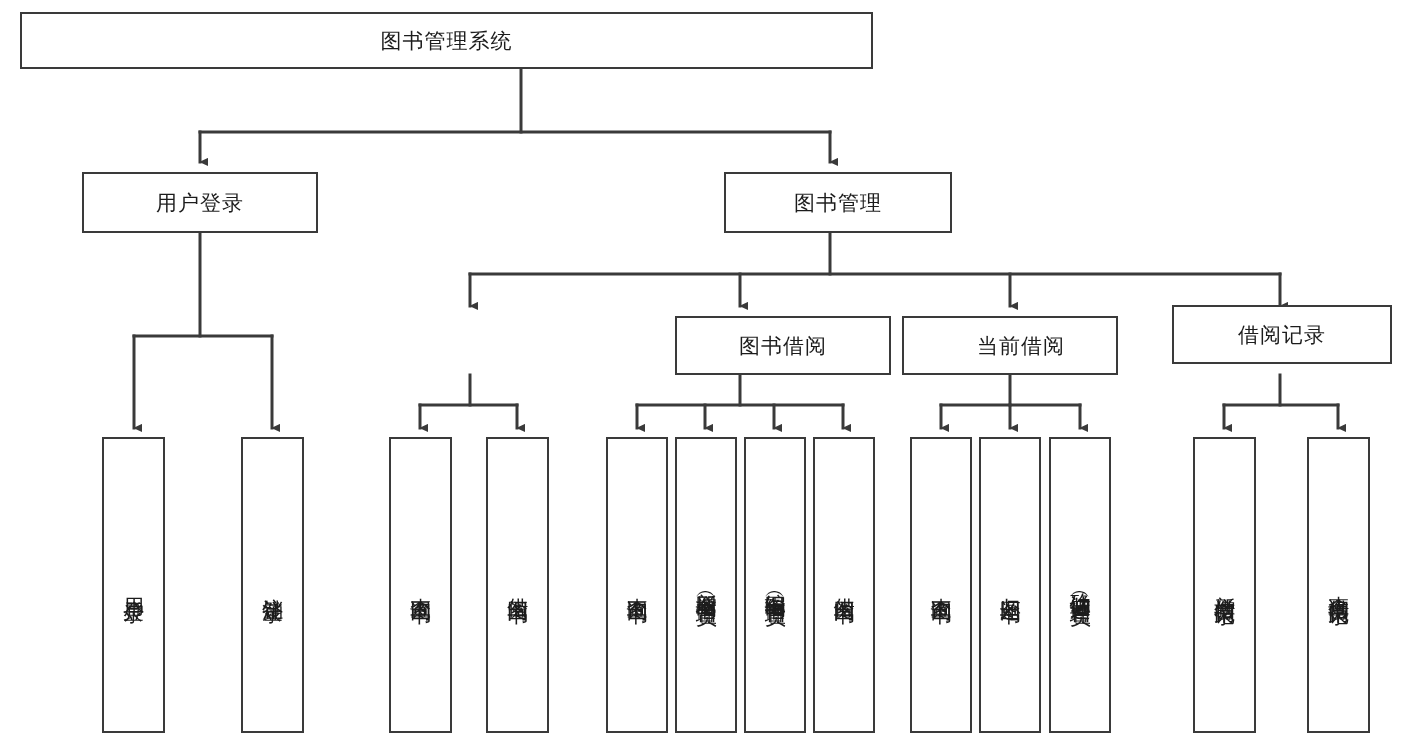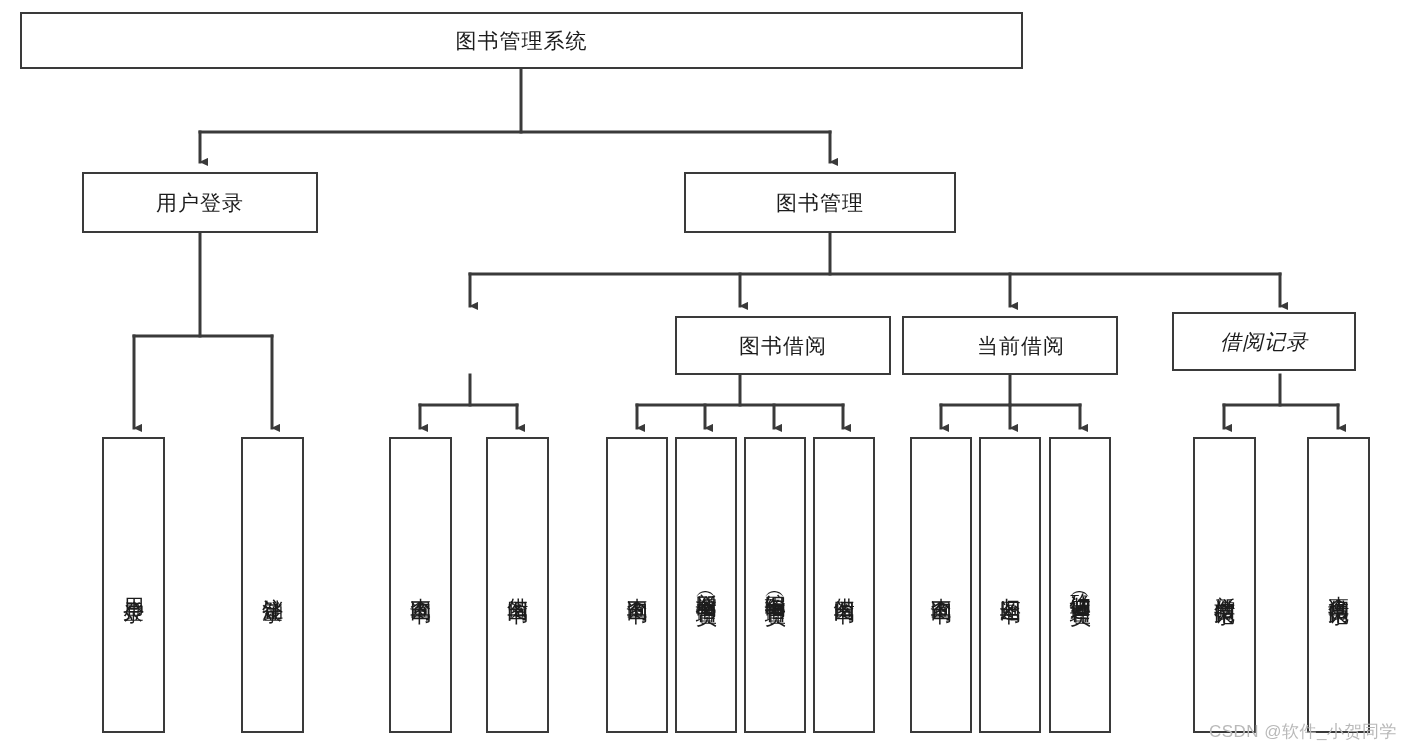--- a/index.html
+++ b/index.html
@@ -116,38 +116,38 @@
       <path d="M 1010,405 L 1010,428" marker-end="url(#arrowhead)"></path>
       <path d="M 1080,405 L 1080,428" marker-end="url(#arrowhead)"></path>
 
       <path d="M 1280,375 L 1280,405"></path>
       <path d="M 1224,405 L 1338,405"></path>
       <path d="M 1224,405 L 1224,428" marker-end="url(#arrowhead)"></path>
       <path d="M 1338,405 L 1338,428" marker-end="url(#arrowhead)"></path>
     </g>
   </svg>
 
-  <div class="node node-h" style="left:20px; top:12px; width:1003px; height:57px;">
+  <div class="node node-h" style="left:20px; top:12px; width:853px; height:57px;">
     <span>图书管理系统</span>
   </div>
 
   <div class="node node-h" style="left:82px; top:172px; width:236px; height:61px;">
     <span>用户登录</span>
   </div>
-  <div class="node node-h" style="left:684px; top:172px; width:272px; height:61px;">
+  <div class="node node-h" style="left:724px; top:172px; width:228px; height:61px;">
     <span>图书管理</span>
   </div>
 
   <div class="node node-h" style="left:632px; top:316px; width:216px; height:59px;margin-left:43px;">
     <span>图书借阅</span>
   </div>
   <div class="node node-h" style="left:902px; top:316px; width:216px; height:59px;padding-left:22px;">
     <span>当前借阅</span>
   </div>
-  <div class="node node-h" style="left:1172px; top:312px; width:184px; height:59px;font-style:italic;">
+  <div class="node node-h" style="left:1172px; top:305px; width:220px; height:59px;">
     <span>借阅记录</span>
   </div>
 
   <div class="node node-v" style="left:102px; top:437px; width:63px; height:296px;">
     <span class="vtext">用户登录</span>
   </div>
   <div class="node node-v" style="left:241px; top:437px; width:63px; height:296px;">
     <span class="vtext">注销登录</span>
   </div>
 
@@ -181,15 +181,14 @@
     <span class="vtext">确认归还（管理员）</span>
   </div>
 
   <div class="node node-v" style="left:1193px; top:437px; width:63px; height:296px;">
     <span class="vtext">新增借阅记录</span>
   </div>
   <div class="node node-v" style="left:1307px; top:437px; width:63px; height:296px;">
     <span class="vtext">查询借阅记录</span>
   </div>
 
-  <div id="watermark">CSDN @软件_小贺同学</div>
 
 </div>
 
 </body></html>

